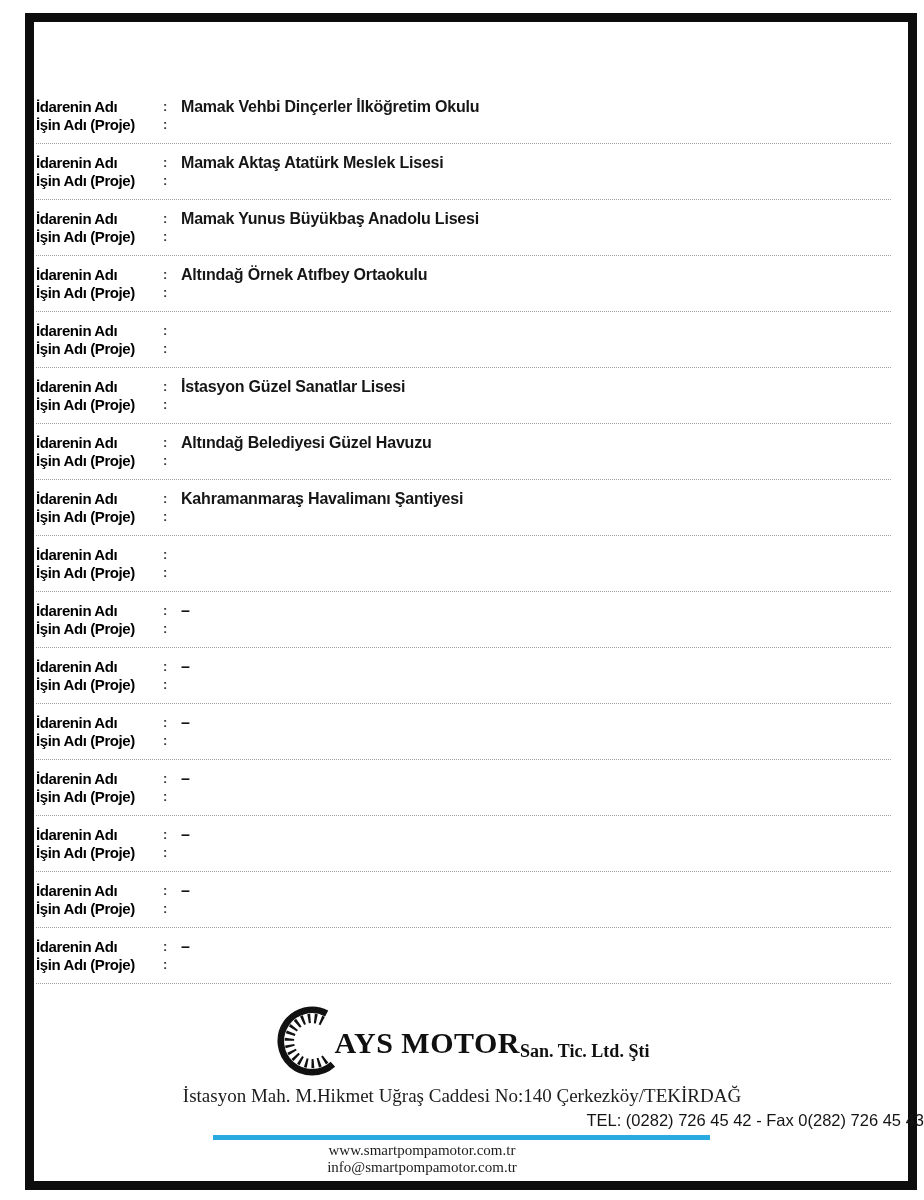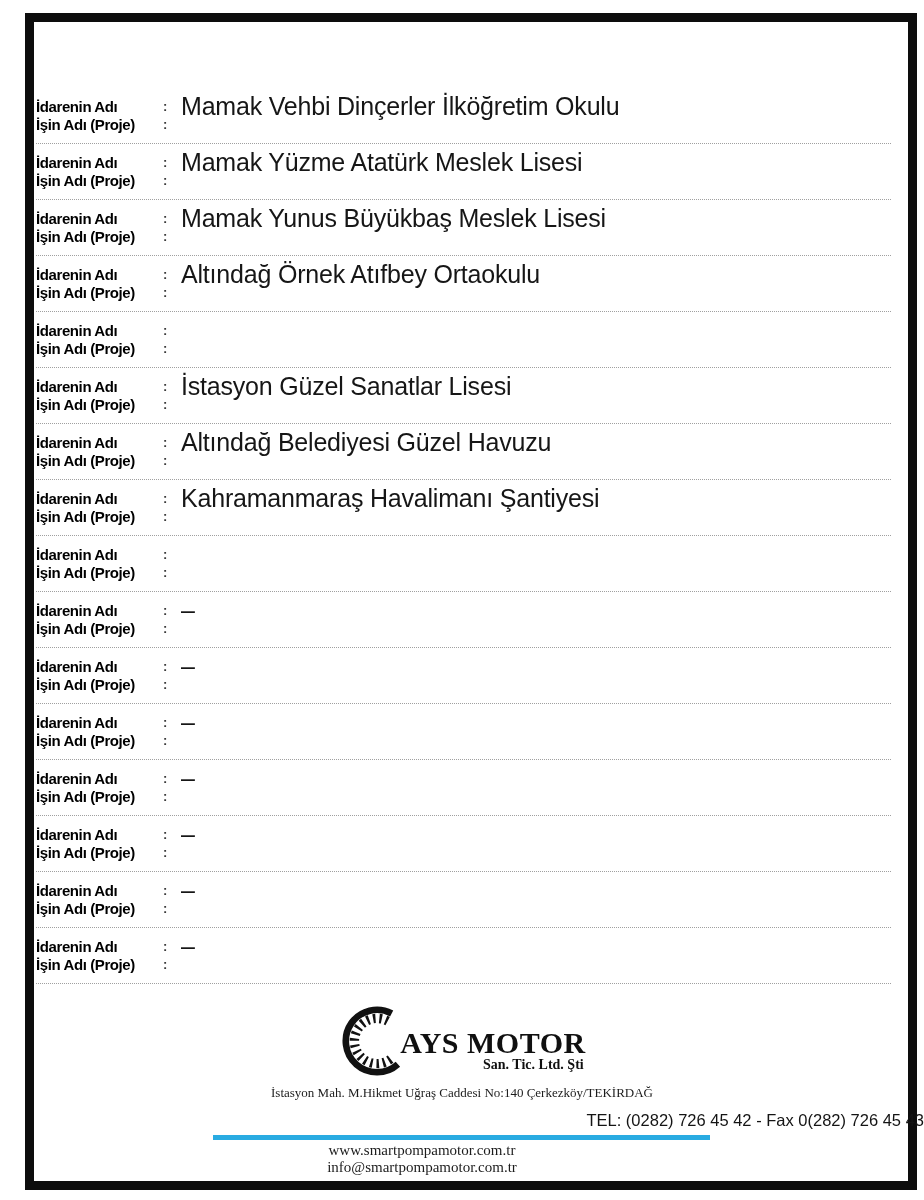--- a/index.html
+++ b/index.html
@@ -20,41 +20,41 @@
   }
   .labels{padding-top:10px;}
   .label{
     font-size:15px;font-weight:bold;line-height:17.5px;
     letter-spacing:-0.4px;color:#000000;
     font-stretch:condensed;white-space:nowrap;
   }
   .colons{padding-top:10px;}
   .colon{font-size:13px;font-weight:bold;line-height:17.5px;color:#3a3a3a;}
   .value{
-    padding-top:8px;font-size:25px;font-weight:normal;line-height:21px;
+    padding-top:8px;font-size:16px;font-weight:bold;line-height:21px;
     letter-spacing:-0.2px;color:#161616;white-space:nowrap;
   }
   
   .logo-row{
     position:absolute;top:1002px;left:0;width:100%;
     display:flex;justify-content:center;align-items:flex-start;
   }
   .gear{width:78px;height:78px;flex:0 0 auto;}
-  .logo-text{display:flex;flex-direction:column;margin-left:-16px;padding-top:26px;}
+  .logo-text{display:flex;flex-direction:row;margin-left:-16px;padding-top:26px;}
   .company-name{
     font-family:"Liberation Serif",serif;font-weight:bold;font-size:30px;
     line-height:30px;letter-spacing:0.5px;color:#101010;white-space:nowrap;
   }
   .company-sub{
-    font-family:"Liberation Serif",serif;font-weight:bold;font-size:14px;
+    font-family:"Liberation Serif",serif;font-weight:bold;font-size:18px;
     line-height:14px;color:#101010;align-self:flex-end;margin-right:2px;white-space:nowrap;
   }
   .address{
     position:absolute;top:1085px;left:0;width:100%;text-align:center;
-    font-family:"Liberation Serif",serif;font-size:13px;color:#1c1c1c;white-space:nowrap;
+    font-family:"Liberation Serif",serif;font-size:19px;color:#1c1c1c;white-space:nowrap;
   }
   .telline{
     position:absolute;top:1111px;left:0;width:100%;text-align:right;
     font-family:"Liberation Sans",sans-serif;font-size:16.5px;font-stretch:condensed;
     color:#141414;white-space:nowrap;
   }
   .blue-bar{
     position:absolute;left:213px;top:1135px;width:497px;height:5px;background:#29abe2;
   }
   .webblock{
@@ -82,33 +82,33 @@
 
   <div class="row">
     <div class="labels">
       <div class="label">İdarenin Adı</div>
       <div class="label">İşin Adı (Proje)</div>
     </div>
     <div class="colons">
       <div class="colon">:</div>
       <div class="colon">:</div>
     </div>
-    <div class="value">Mamak Yüzme Atatürk Meslek Lisesi</div>
-  </div>
-
-  <div class="row">
-    <div class="labels">
-      <div class="label">İdarenin Adı</div>
-      <div class="label">İşin Adı (Proje)</div>
-    </div>
-    <div class="colons">
-      <div class="colon">:</div>
-      <div class="colon">:</div>
-    </div>
-    <div class="value">Mamak Yunus Büyükbaş Meslek Lisesi</div>
+    <div class="value">Mamak Aktaş Atatürk Meslek Lisesi</div>
+  </div>
+
+  <div class="row">
+    <div class="labels">
+      <div class="label">İdarenin Adı</div>
+      <div class="label">İşin Adı (Proje)</div>
+    </div>
+    <div class="colons">
+      <div class="colon">:</div>
+      <div class="colon">:</div>
+    </div>
+    <div class="value">Mamak Yunus Büyükbaş Anadolu Lisesi</div>
   </div>
 
   <div class="row">
     <div class="labels">
       <div class="label">İdarenin Adı</div>
       <div class="label">İşin Adı (Proje)</div>
     </div>
     <div class="colons">
       <div class="colon">:</div>
       <div class="colon">:</div>

